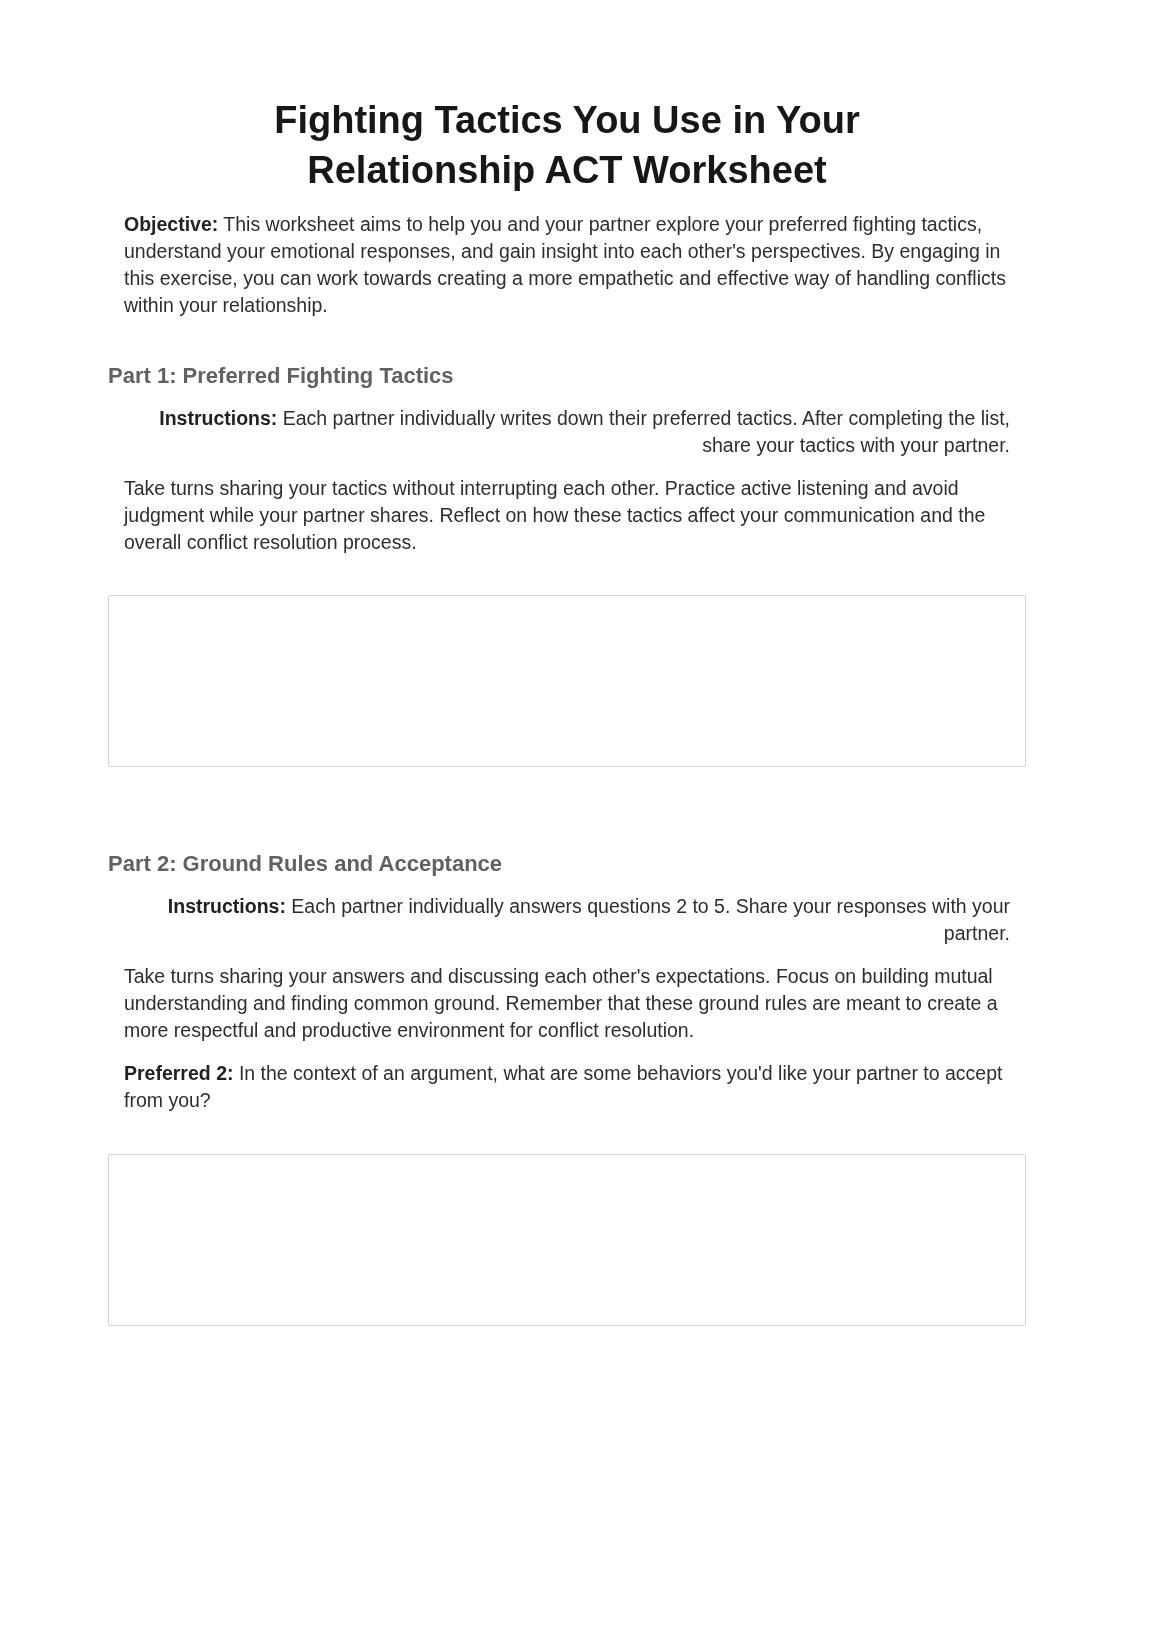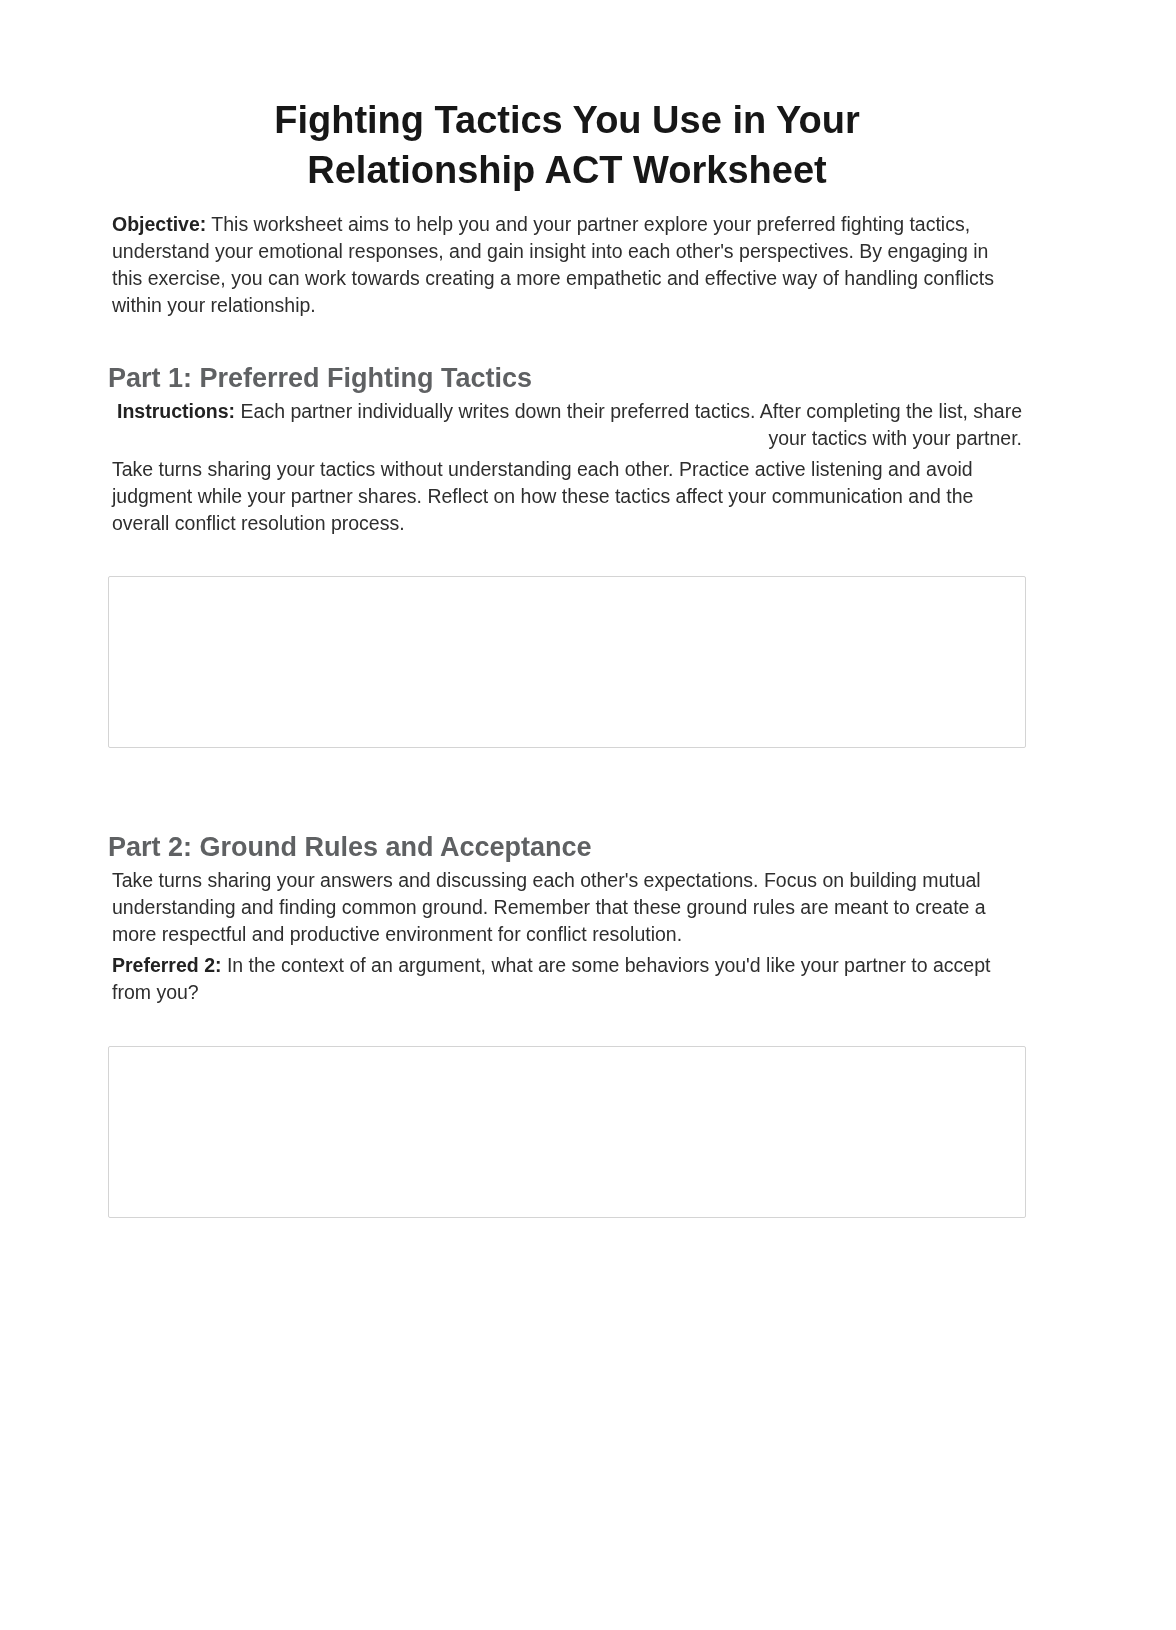--- a/index.html
+++ b/index.html
@@ -26,29 +26,29 @@
     max-width: 700px;
     text-align: center;
     font-size: 38px;
     line-height: 1.32;
     font-weight: 700;
     color: #171717;
   }
   p.body-para {
     font-size: 19.5px;
     line-height: 1.38;
-    margin: 4px;
+    margin: 16px;
     color: #2e2e2e;
   }
   .lead {
     font-weight: 700;
     color: #222222;
   }
   .section-heading {
-    font-size: 27px;
+    font-size: 22px;
     font-weight: 700;
     color: #5f6163;
     margin: 0;
   }
   .mt-objective   { margin-top: 52px; }
   .mt-heading1    { margin-top: 44px; }
   .mt-instr       { margin-top: 46px; text-align: right; }
   .mt-share       { margin-top: 38px; }
   .mt-question    { margin-top: 42px; }
   .mt-box         { margin-top: 40px; }
@@ -75,27 +75,28 @@
 <div class="page">
 
   <h1 class="doc-title">Fighting Tactics You Use in Your Relationship ACT Worksheet</h1>
 
   <p class="body-para mt-objective"><span class="lead">Objective:</span><span> This worksheet aims to help you and your partner explore your preferred fighting tactics, understand your emotional responses, and gain insight into each other's perspectives. By engaging in this exercise, you can work towards creating a more empathetic and effective way of handling conflicts within your relationship.</span></p>
 
   <h2 class="section-heading mt-heading1">Part 1: Preferred Fighting Tactics</h2>
 
   <p class="body-para mt-instr"><span class="lead">Instructions:</span><span> Each partner individually writes down their preferred tactics. After completing the list, share your tactics with your partner.</span></p>
 
-  <p class="body-para mt-share">Take turns sharing your tactics without understanding each other. Practice active listening and avoid judgment while your partner shares. Reflect on how these tactics affect your communication and the overall conflict resolution process.</p>
+  <p class="body-para mt-share">Take turns sharing your tactics without interrupting each other. Practice active listening and avoid judgment while your partner shares. Reflect on how these tactics affect your communication and the overall conflict resolution process.</p>
 
 
   <textarea class="answer-box mt-box" style=""></textarea>
 
   <h2 class="section-heading mt-heading2">Part 2: Ground Rules and Acceptance</h2>
 
+  <p class="body-para mt-instr"><span class="lead">Instructions:</span><span> Each partner individually answers questions 2 to 5. Share your responses with your partner.</span></p>
 
   <p class="body-para mt-share">Take turns sharing your answers and discussing each other's expectations. Focus on building mutual understanding and finding common ground. Remember that these ground rules are meant to create a more respectful and productive environment for conflict resolution.</p>
 
   <p class="body-para mt-question"><span class="lead">Preferred 2:</span><span> In the context of an argument, what are some behaviors you'd like your partner to accept from you?</span></p>
 
   <textarea class="answer-box mt-box" style=""></textarea>
 
 </div>
 
 </body></html>

